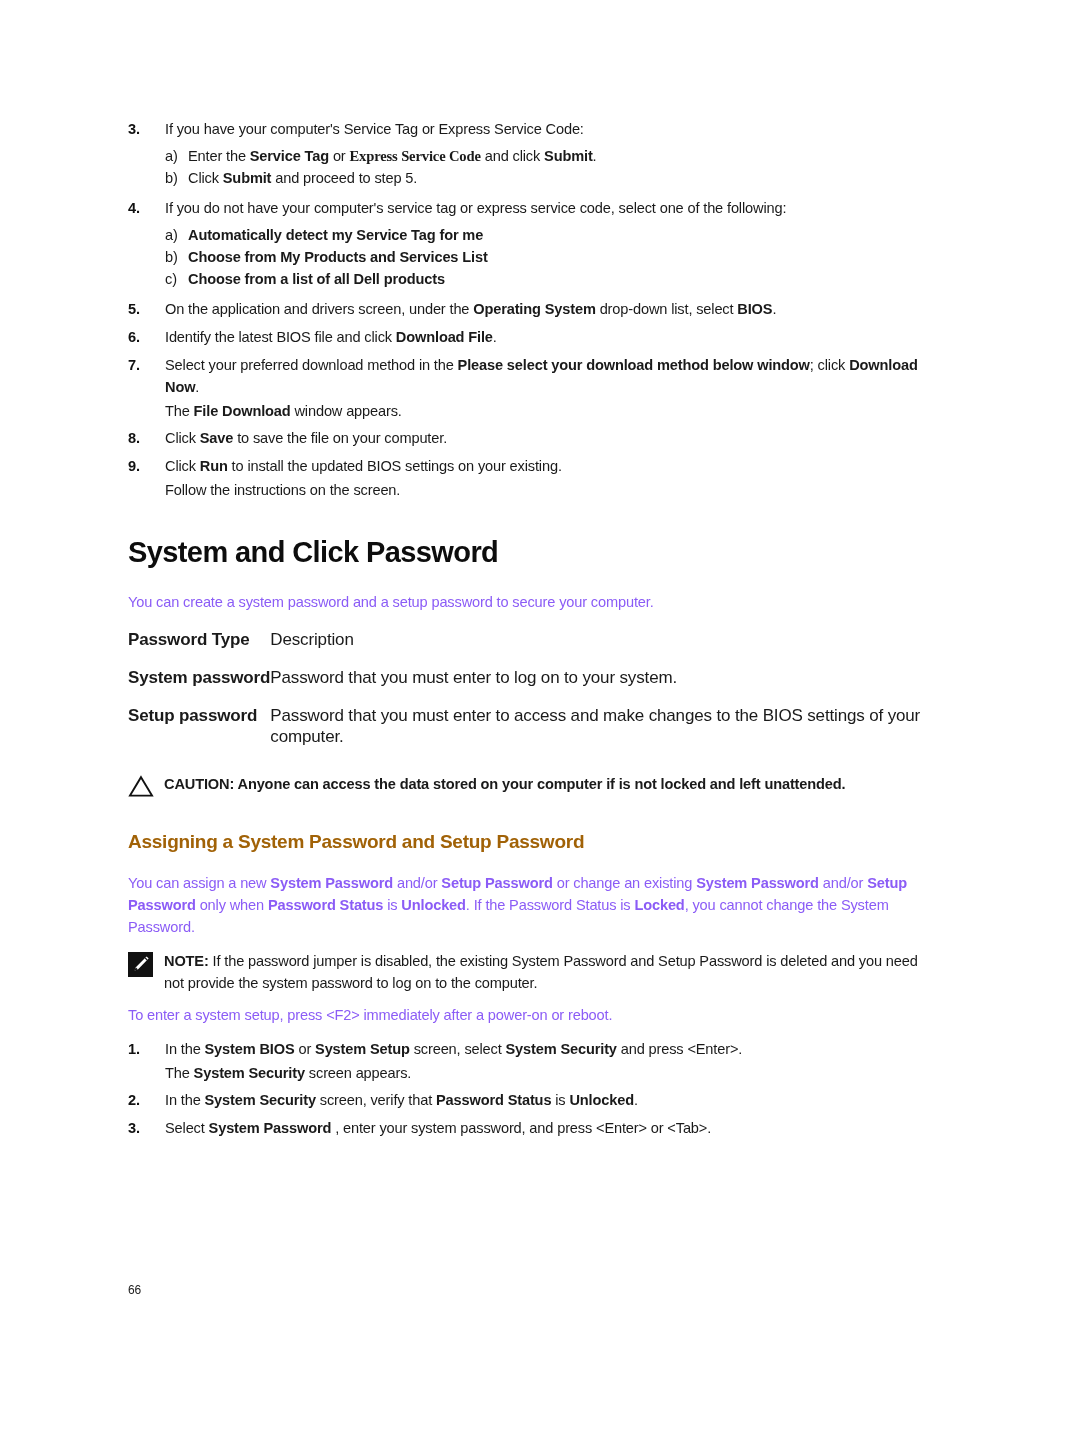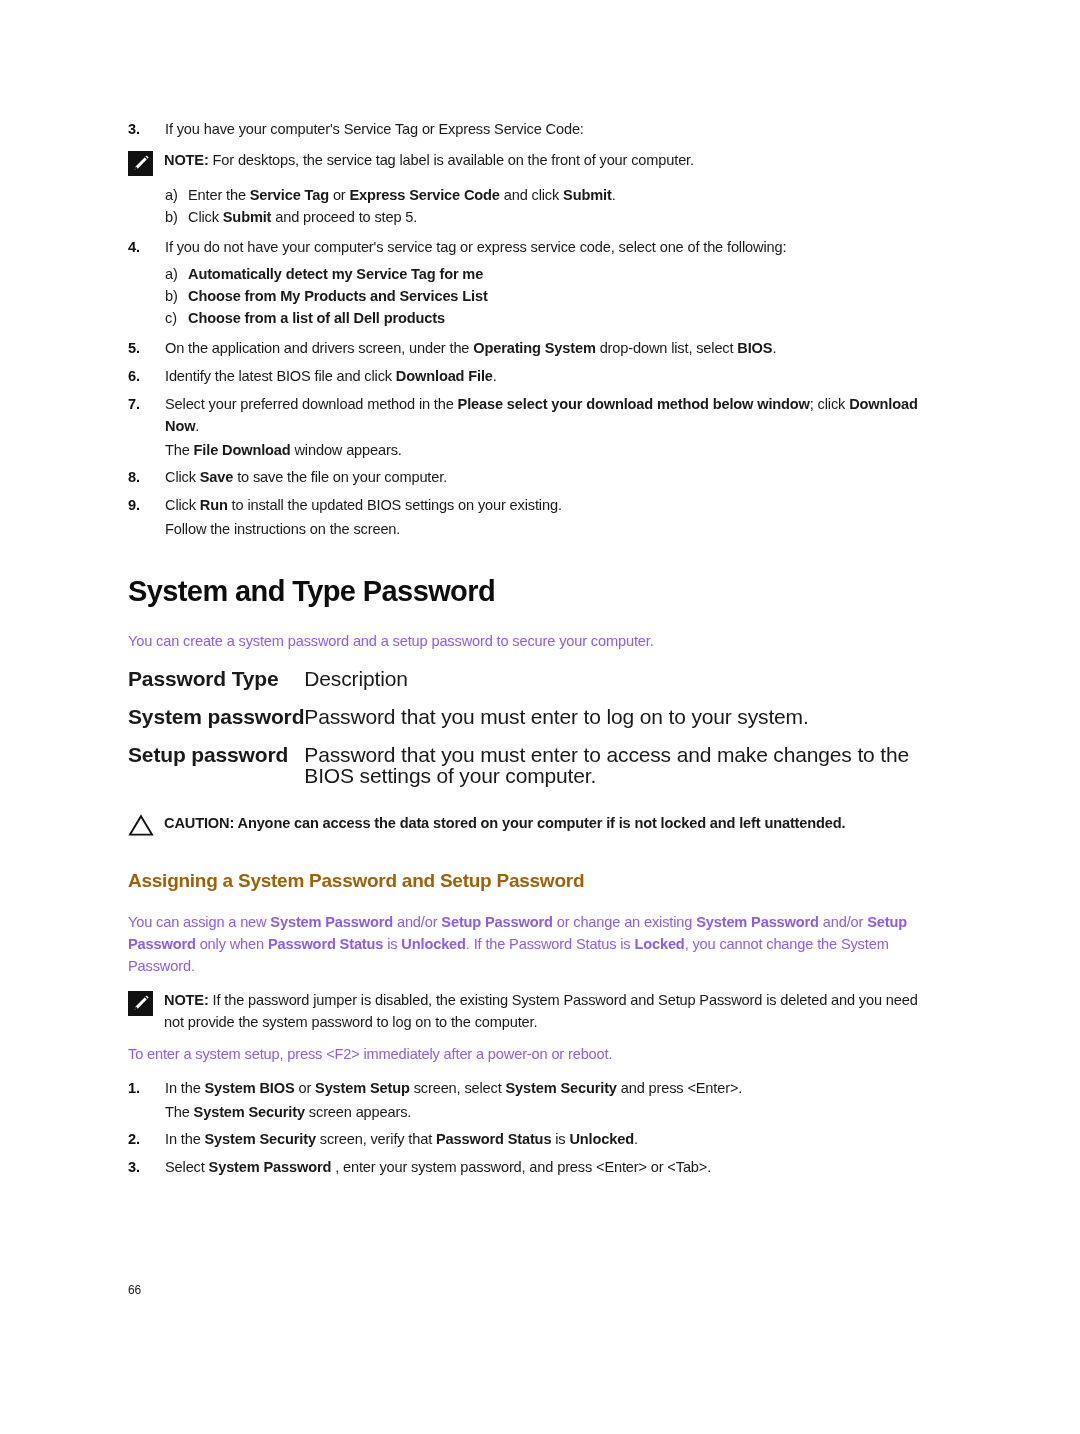--- a/index.html
+++ b/index.html
@@ -143,21 +143,21 @@
 
   
   .dtable {
     width: 100%;
     border-collapse: collapse;
     margin-top: 16px;
   }
   .dtable td, .dtable th {
     vertical-align: top;
     padding: 0 0 17px 0;
-    font-size: 21px;
+    font-size: 17px;
     line-height: 21px;
     letter-spacing: -0.15px;
     text-align: left;
   }
   .dtable .col-type {
     width: 133px;
     font-weight: bold;
     white-space: nowrap;
   }
   .dtable .col-desc { font-weight: normal; }
@@ -180,39 +180,26 @@
 <body>
 
 <div class="page">
   <div class="content">
 
     <div class="row">
       <div class="num">3.</div>
       <div class="rowtext">If you have your computer's Service Tag or Express Service Code:</div>
     </div>
 
-    <div class="callout">
-      <div class="icon-wrap">
-        <span class="note-icon">
-          <svg width="25" height="25" viewBox="0 0 25 25" aria-hidden="true">
-            <rect x="0" y="0" width="25" height="25" fill="#111111"></rect>
-            <path d="M18.6 4.6 L20.6 6.6 L9.9 17.4 L6.6 18.6 L7.8 15.3 Z" fill="#ffffff"></path>
-            <path d="M7.8 15.3 L9.9 17.4 L6.6 18.6 Z" fill="#111111"></path>
-            <path d="M17.2 6.0 L19.2 8.0" stroke="#111111" stroke-width="1.1" fill="none"></path>
-          </svg>
-        </span>
-      </div>
-      <div class="ctext"><span class="lead">NOTE:</span><span> For desktops, the service tag label is available on the front of your computer.</span></div>
-    </div>
 
 
     <div>
       <div class="subrow">
         <div class="subnum">a)</div>
-        <div class="subtext"><span>Enter the </span><span style="font-weight: bold;">Service Tag</span><span> or </span><span style="font-weight: bold;">Express Service Code</span><span> and click </span><span style="font-weight: bold;">Submit</span><span>.</span></div>
+        <div class="subtext"><span>Enter the </span><span style="font-weight: bold;">Service Tag</span><span> or </span><span style="font-weight: bold; font-family: Liberation Serif, serif;">Express Service Code</span><span> and click </span><span style="font-weight: bold;">Submit</span><span>.</span></div>
       </div>
       <div class="subrow">
         <div class="subnum">b)</div>
         <div class="subtext"><span>Click </span><span style="font-weight: bold;">Submit</span><span> and proceed to step 5.</span></div>
       </div>
     </div>
 
     <div class="row" style="margin-top:8px;">
       <div class="num">4.</div>
       <div class="rowtext">If you do not have your computer's service tag or express service code, select one of the following:</div>
@@ -253,21 +240,21 @@
       <div class="num">8.</div>
       <div class="rowtext"><span>Click </span><span style="font-weight: bold;">Save</span><span> to save the file on your computer.</span></div>
     </div>
 
     <div class="row" style="margin-bottom:2px;">
       <div class="num">9.</div>
       <div class="rowtext"><span>Click </span><span style="font-weight: bold;">Run</span><span> to install the updated BIOS settings on your existing.</span></div>
     </div>
     <div class="cont"><span>Follow the instructions on the screen.</span></div>
 
-    <h1 class="h1">System and Type Password</h1>
+    <h1 class="h1">System and Click Password</h1>
 
     <div class="p para">You can create a system password and a setup password to secure your computer.</div>
 
     <table class="dtable">
       <thead>
         <tr>
           <th class="col-type">Password Type</th>
           <th class="col-desc">Description</th>
         </tr>
       </thead>

